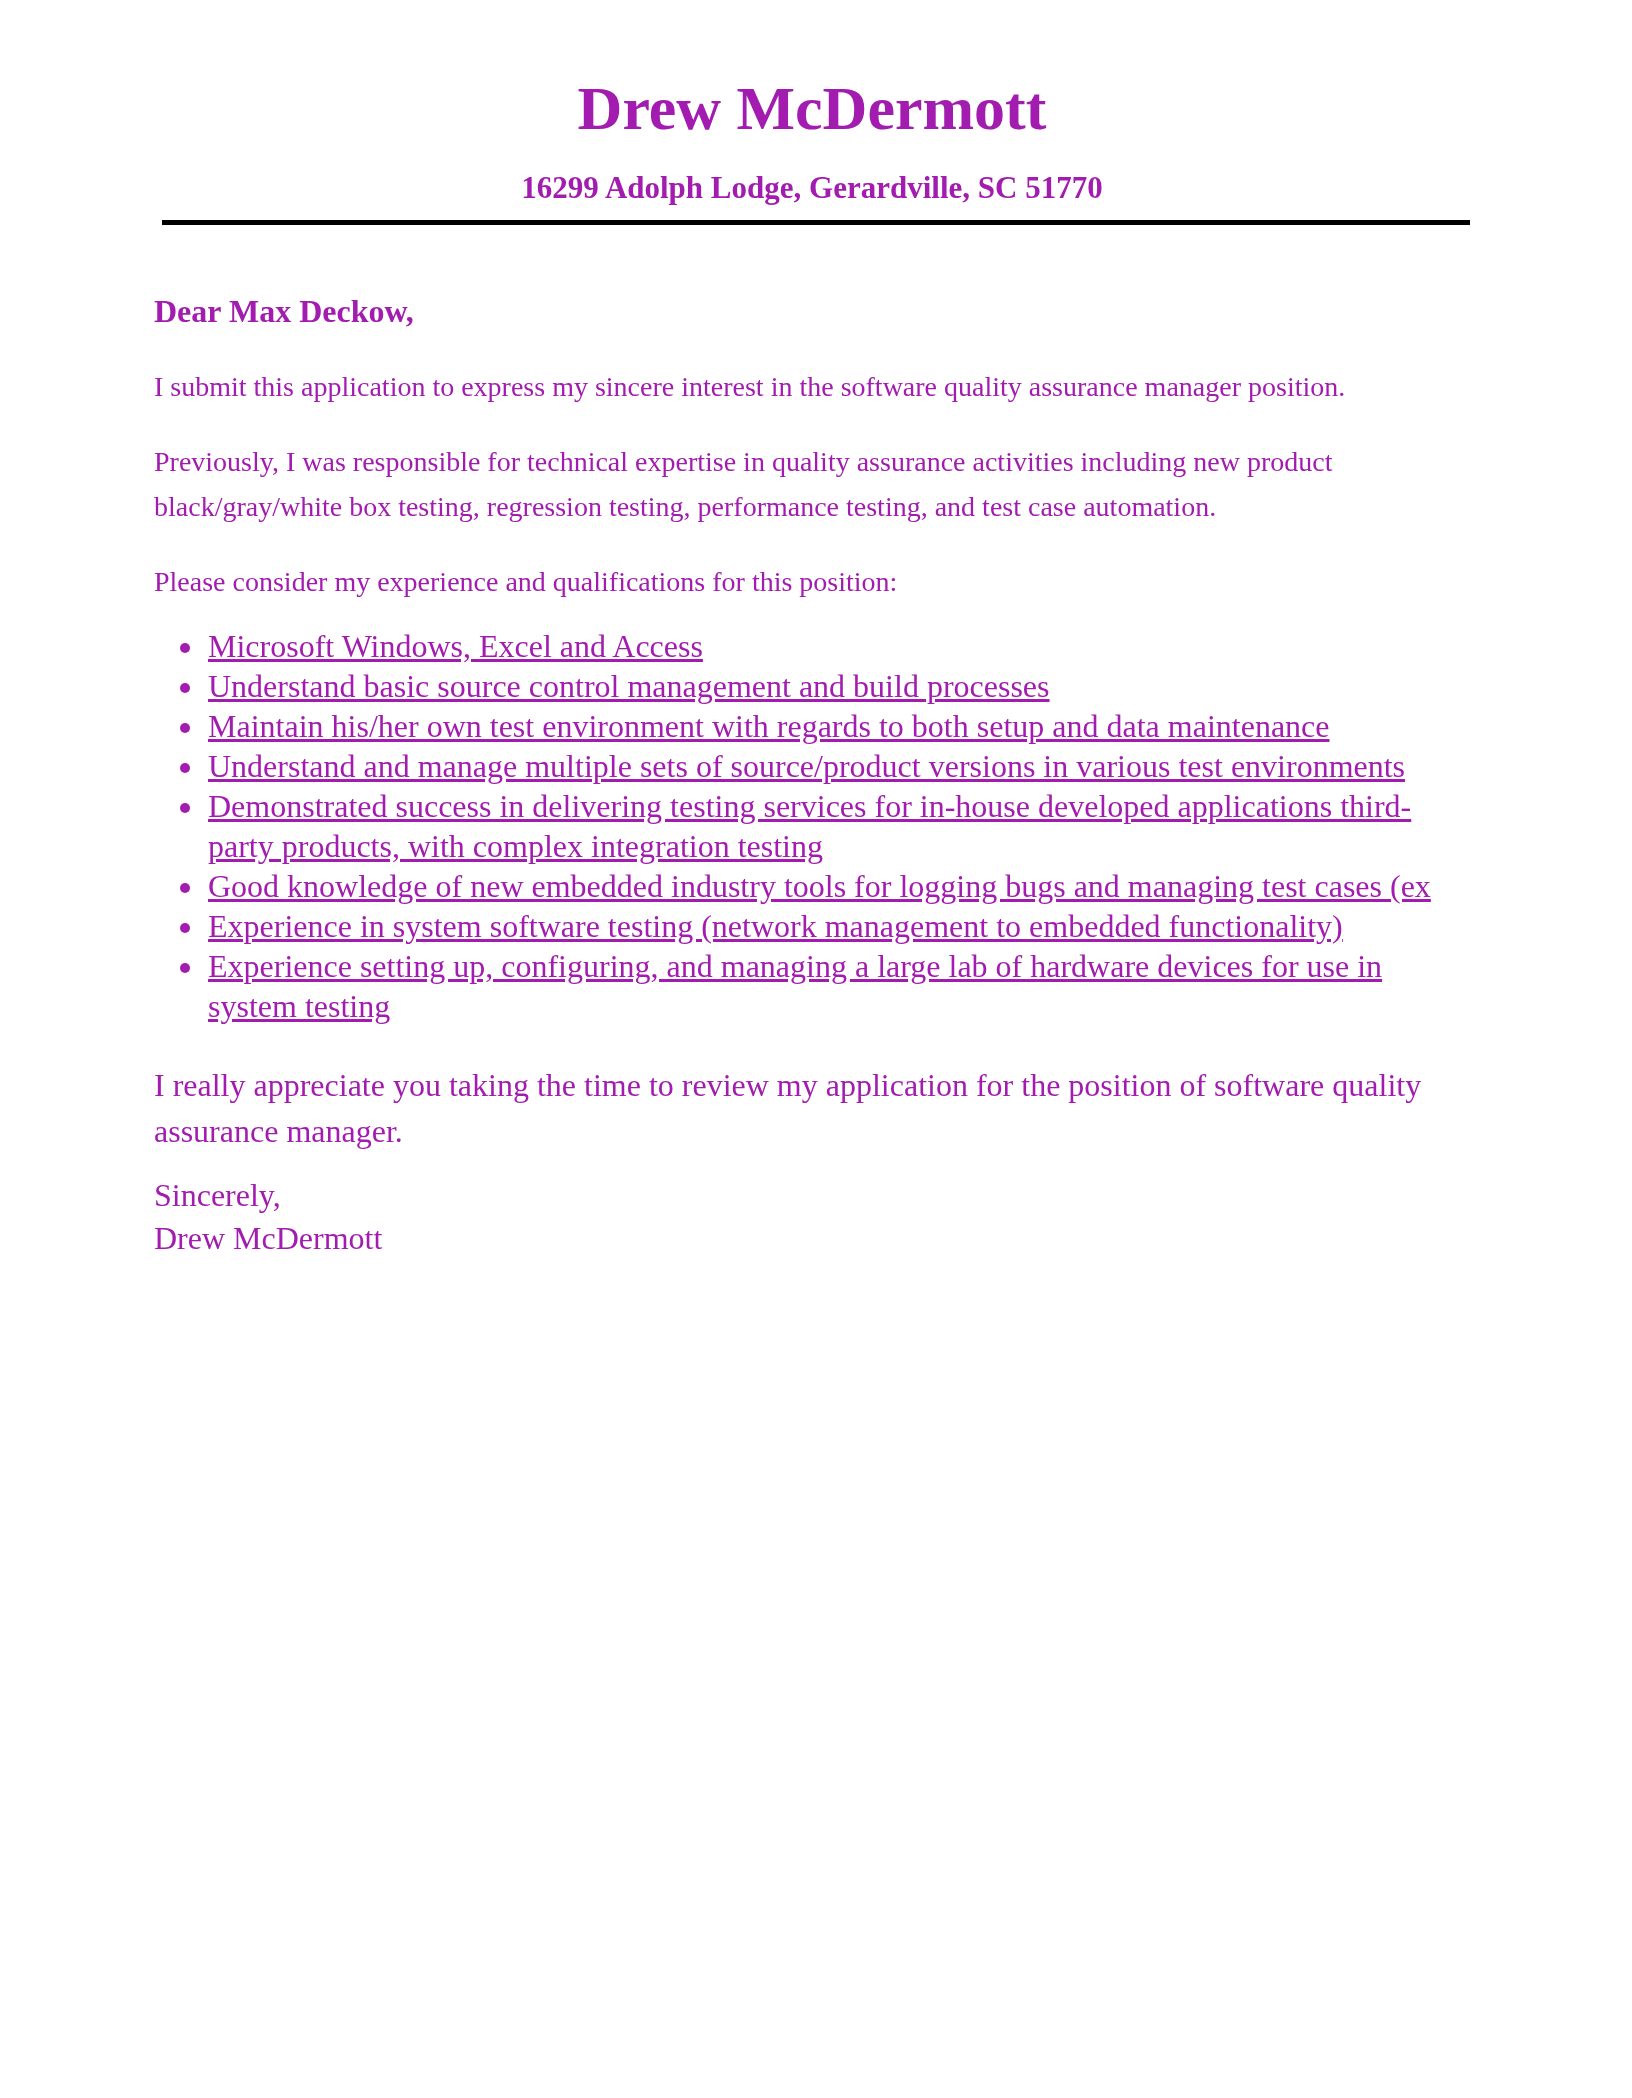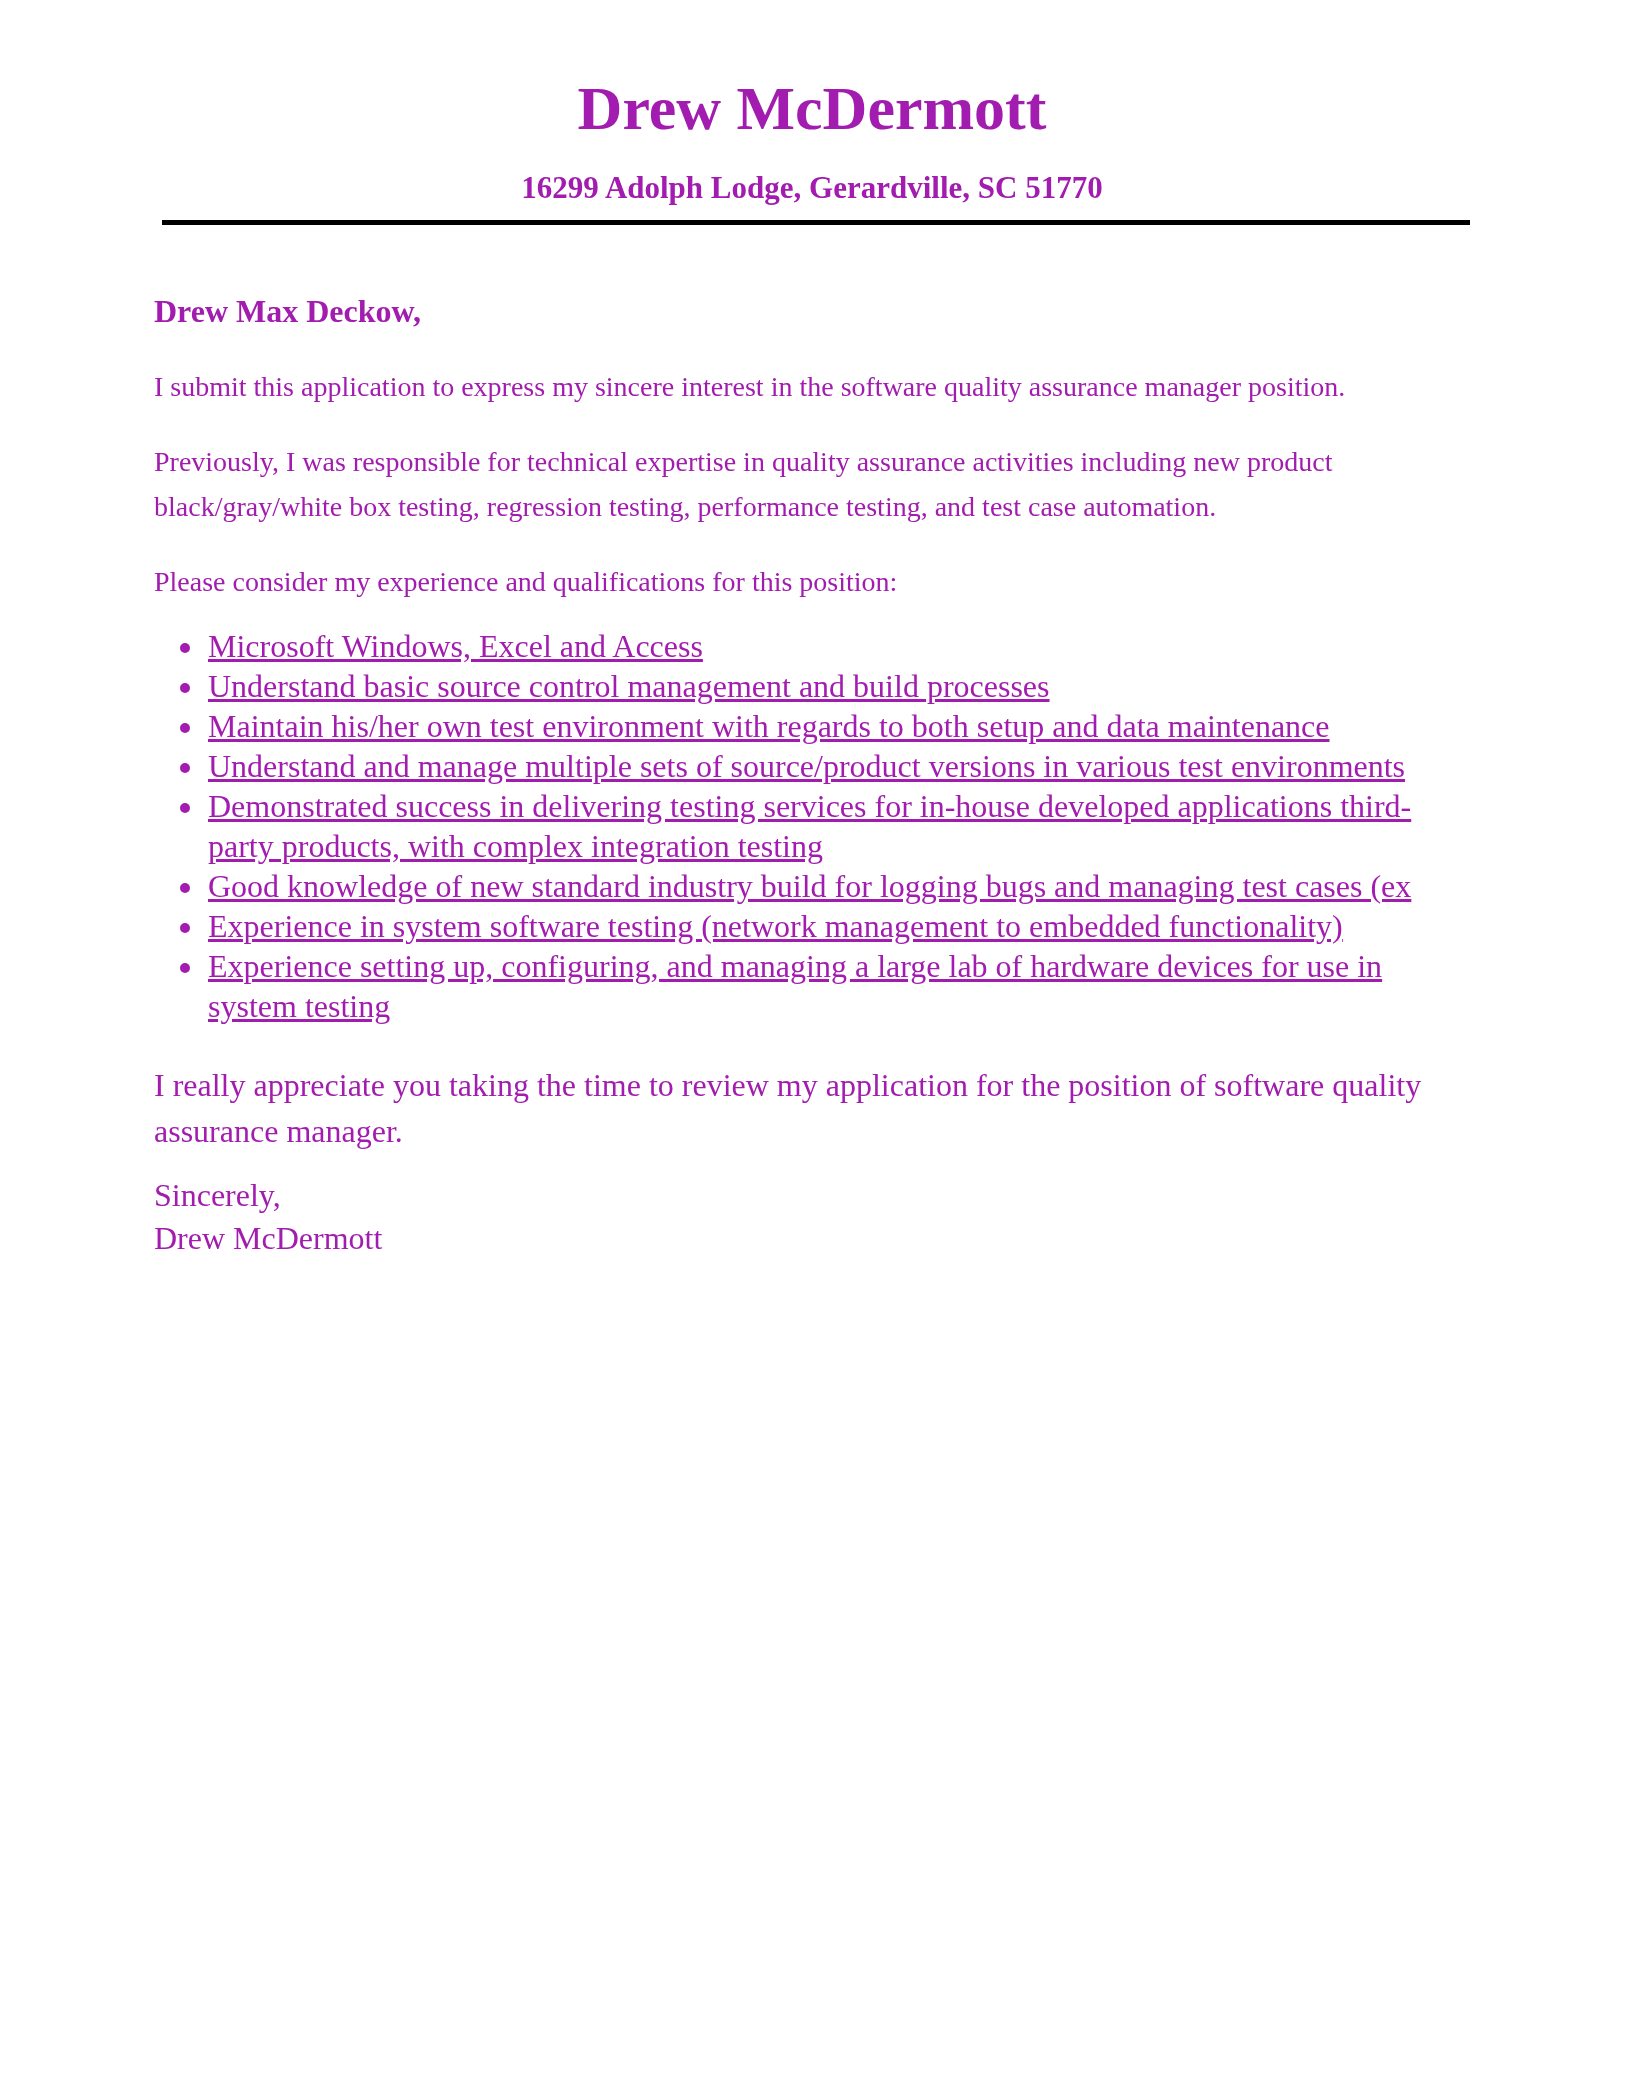--- a/index.html
+++ b/index.html
@@ -78,35 +78,35 @@
 
 <div class="page">
 
   <div class="letter-head">
     <h1 class="letter-name">Drew McDermott</h1>
     <div class="letter-address">16299 Adolph Lodge, Gerardville, SC 51770</div>
   </div>
 
   <hr class="head-rule">
 
-  <div class="greeting">Drew Max Deckow,</div>
+  <div class="greeting">Dear Max Deckow,</div>
 
   <div class="para">I submit this application to express my sincere interest in the software quality assurance manager position.</div>
 
   <div class="para">Previously, I was responsible for technical expertise in quality assurance activities including new product black/gray/white box testing, regression testing, performance testing, and test case automation.</div>
 
   <div class="para">Please consider my experience and qualifications for this position:</div>
 
   <ul class="qual-list">
     <li>Microsoft Windows, Excel and Access</li>
     <li>Understand basic source control management and build processes</li>
     <li>Maintain his/her own test environment with regards to both setup and data maintenance</li>
     <li>Understand and manage multiple sets of source/product versions in various test environments</li>
     <li>Demonstrated success in delivering testing services for in-house developed applications third-party products, with complex integration testing</li>
-    <li>Good knowledge of new standard industry build for logging bugs and managing test cases (ex</li>
+    <li>Good knowledge of new embedded industry tools for logging bugs and managing test cases (ex</li>
     <li>Experience in system software testing (network management to embedded functionality)</li>
     <li>Experience setting up, configuring, and managing a large lab of hardware devices for use in system testing</li>
   </ul>
 
   <div class="closing">I really appreciate you taking the time to review my application for the position of software quality assurance manager.</div>
 
   <div class="signature-block">
     <div>Sincerely,</div>
     <div>Drew McDermott</div>
   </div>

